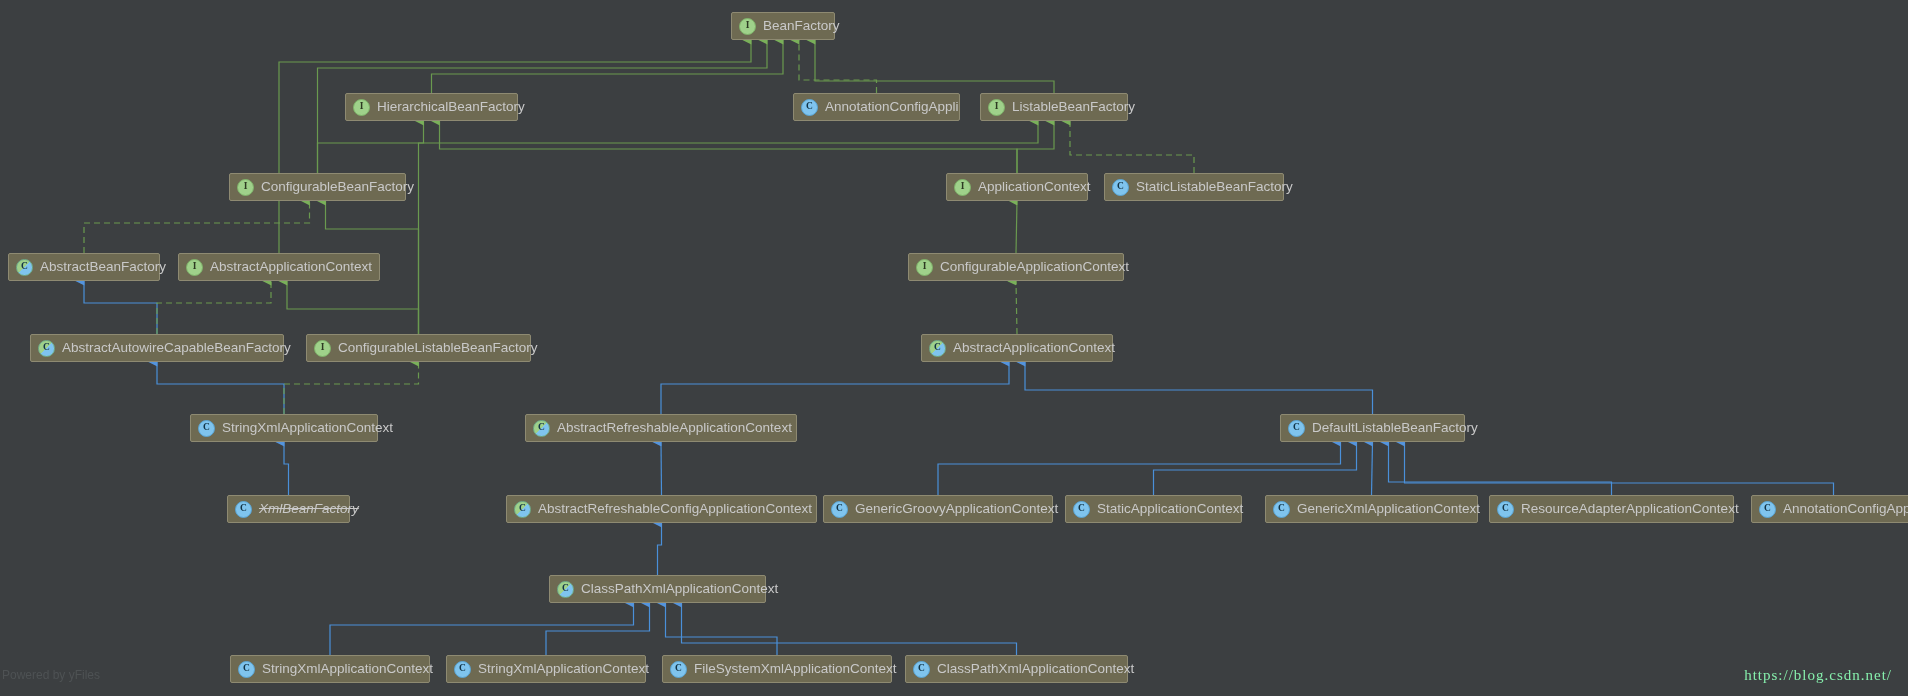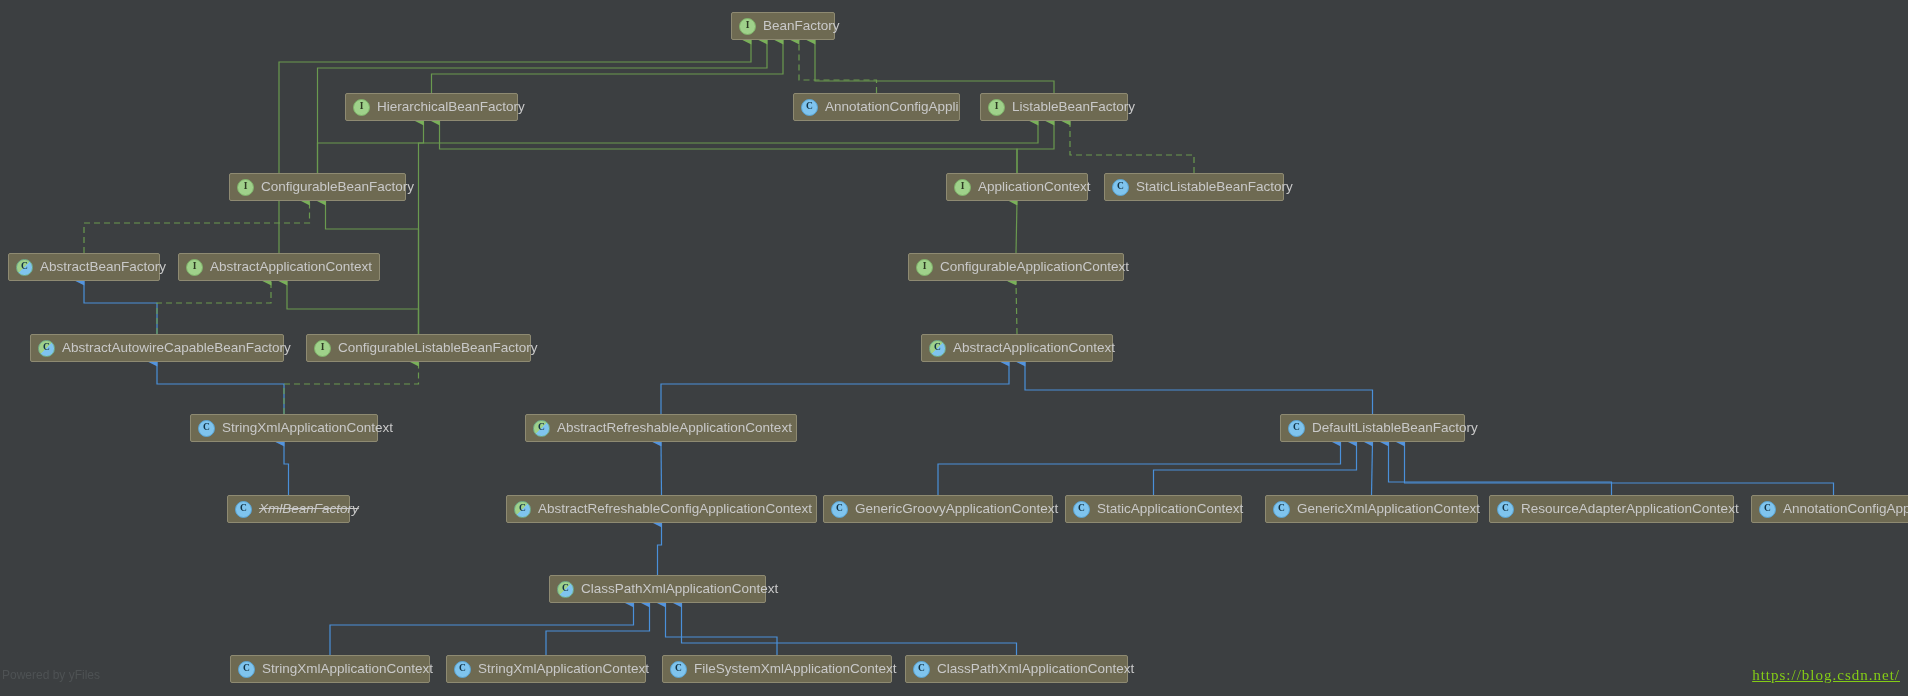--- a/index.html
+++ b/index.html
@@ -13,22 +13,22 @@
              display:flex;align-items:center;justify-content:center;font-size:9.5px;font-weight:bold;
              font-family:"Liberation Serif",serif;line-height:1;}
   .ico.iface{background:#9fd18a;color:#2d3a22;border:1px solid #7fb36a;}
   .ico.cls{background:#7fc4ee;color:#123447;border:1px solid #5aa5d4;}
   .ico.abs{background:linear-gradient(135deg,#9fd18a 0%,#9fd18a 48%,#7fc4ee 48%,#7fc4ee 100%);
            color:#123447;border:1px solid #6fae8c;}
   .node .lbl{line-height:1;}
   .node.deprecated .lbl{text-decoration:line-through;font-style:italic;}
   .wm{position:absolute;color:#4e5254;font-size:12px;}
   .wm-left{left:2px;top:668px;font-family:"Liberation Sans",sans-serif;}
-  .wm-right{right:8px;top:667px;color:#84cc16;font-size:15px;
-            font-family:"Liberation Serif",serif;letter-spacing:1px;text-decoration:underline;}
+  .wm-right{right:16px;top:667px;color:#86efac;font-size:15px;
+            font-family:"Liberation Serif",serif;letter-spacing:1px;}
 </style>
 </head>
 <body>
 
 <div id="stage">
   <svg class="edges">
     <defs>
       <marker id="ahG" markerWidth="10" markerHeight="10" refX="4.5" refY="8.6" orient="auto" markerUnits="userSpaceOnUse">
         <path d="M4.5,0 L9,9 L0,9 Z" fill="#7ab05a"></path>
       </marker>

